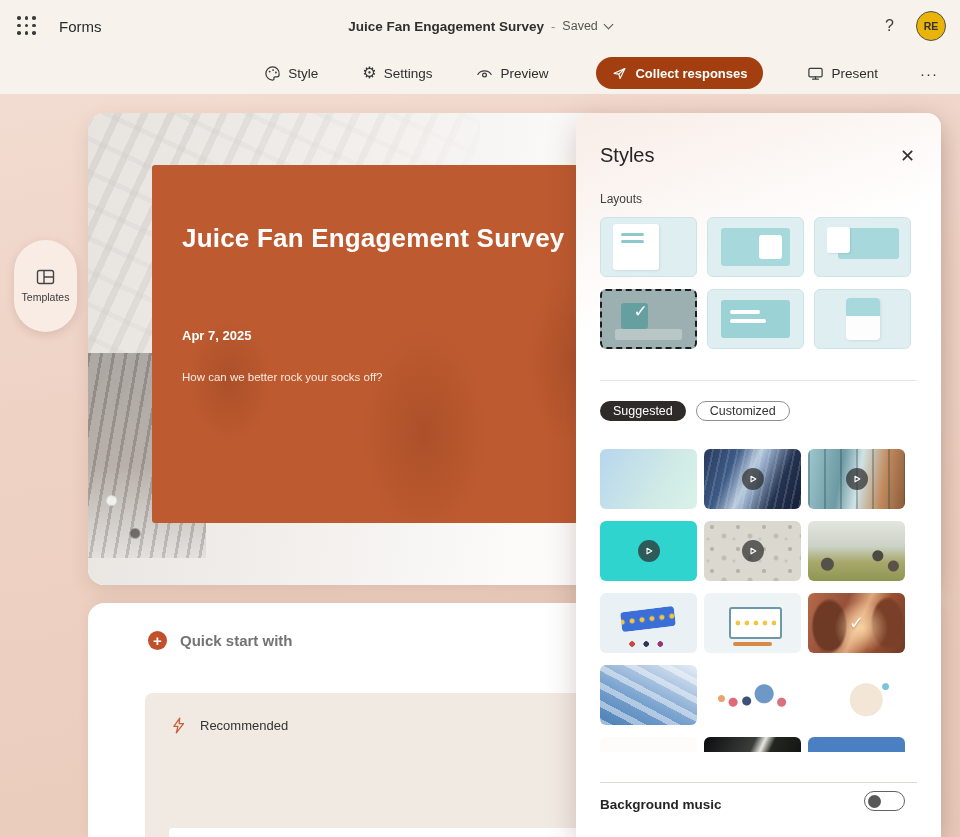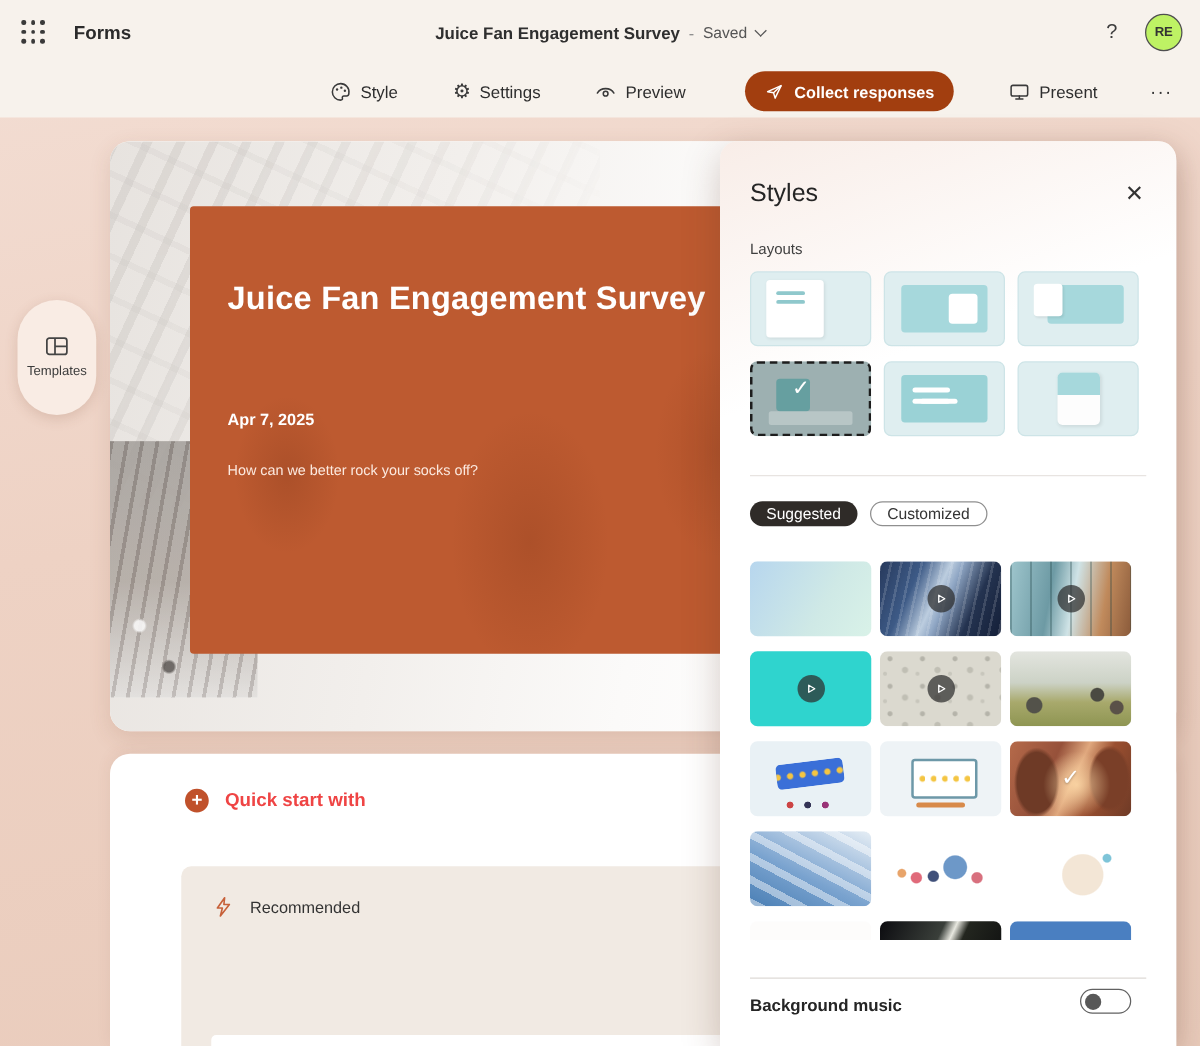--- a/index.html
+++ b/index.html
@@ -7,31 +7,31 @@
     font-family:"Liberation Sans","DejaVu Sans",sans-serif; }
   .stage { position:relative; width:960px; height:837px;
     background:linear-gradient(170deg,#f3ded4 0%,#eed2c4 45%,#e9cbbb 100%); overflow:hidden; }
 
   
   .chrome { position:absolute; top:0; left:0; right:0; height:94px; background:#f7f2ec; }
   .topbar { position:absolute; top:0; left:0; right:0; height:52px; display:flex; align-items:center; }
   .waffle { width:20px; height:20px; margin-left:17px; display:grid;
     grid-template-columns:repeat(3,1fr); grid-template-rows:repeat(3,1fr); gap:3px; cursor:pointer; }
   .waffle i { width:3.5px; height:3.5px; border-radius:50%; background:#3a3a3a; }
-  .app-name { margin-left:22px; font-size:15px; font-weight:700; color:#2b2b2b; }
+  .app-name { margin-left:22px; font-size:15px; font-weight:400; color:#2b2b2b; }
   .doc-title-wrap { position:absolute; left:0; right:0; top:0; height:52px;
     display:flex; align-items:center; justify-content:center; gap:7px; pointer-events:none; }
   .doc-title { font-size:13.5px; font-weight:600; color:#2f2f2f; }
   .doc-sep { font-size:13px; color:#8a8a8a; }
   .doc-status { font-size:12.5px; color:#555; }
   .chev { width:7px; height:7px; border-right:1.6px solid #555; border-bottom:1.6px solid #555;
     transform:rotate(45deg); margin-top:-4px; }
   .top-right { position:absolute; right:14px; top:0; height:52px; display:flex; align-items:center; gap:16px; }
   .help-btn { font-size:16px; color:#3c3c3c; cursor:pointer; padding:4px 6px; }
-  .avatar { width:30px; height:30px; border-radius:50%; border:1px solid #4f4f4f; background:#bef264;
+  .avatar { width:30px; height:30px; border-radius:50%; border:1px solid #4f4f4f; background:#eab308;
     display:flex; align-items:center; justify-content:center; font-size:10.5px; font-weight:700; color:#333; cursor:pointer; }
 
   
   .toolbar { position:absolute; top:52px; left:0; right:0; height:42px;
     display:flex; align-items:center; justify-content:flex-end; padding-right:14px; gap:24px; }
   .tool-item { display:flex; align-items:center; gap:7px; padding:6px 10px; border-radius:6px;
     font-size:13.5px; color:#2e2e2e; cursor:pointer; }
   .tool-item svg, .tool-item .glyph { flex:0 0 auto; }
   .glyph-gear { font-size:16px; line-height:1; color:#3a3a3a; font-family:"DejaVu Sans",sans-serif; }
   .pill { display:flex; align-items:center; gap:8px; height:30px; padding:16px 16px;
@@ -75,21 +75,21 @@
     background:#f9ece4; border-radius:32px; box-shadow:0 3px 10px rgba(120,70,50,.18);
     display:flex; flex-direction:column; align-items:center; justify-content:center; gap:6px; cursor:pointer; }
   .templates-btn span { font-size:10.5px; color:#3b3b3b; }
 
   
   .quick-card { position:absolute; left:88px; top:603px; width:853px; height:234px;
     background:#fff; border-radius:16px 16px 0 0; box-shadow:0 -2px 12px rgba(120,70,50,.08); z-index:10; overflow:hidden; }
   .quick-head { display:flex; align-items:center; gap:13px; margin:28px 0 0 60px; cursor:pointer; }
   .plus-circle { width:19px; height:19px; border-radius:50%; background:#c0512b; color:#fff;
     display:flex; align-items:center; justify-content:center; font-size:15px; font-weight:700; line-height:1; }
-  .quick-title { font-size:15px; font-weight:700; color:#ef4444; }
+  .quick-title { font-size:15px; font-weight:700; color:#737373; }
   .recommended-box { position:absolute; left:57px; right:57px; top:90px; bottom:0;
     background:#f1eae3; border-radius:8px 8px 0 0; }
   .rec-head { display:flex; align-items:center; gap:14px; margin:24px 0 0 26px; }
   .rec-label { font-size:13px; color:#333; }
   .rec-row { position:absolute; left:24px; right:24px; height:50px; background:#fff; border-radius:4px;
     display:flex; align-items:center; padding-left:17px; font-size:13px; color:#222; cursor:pointer; }
   .rec-row.r1 { top:75px; }
   .rec-row.r2 { top:135px; }
 
   

